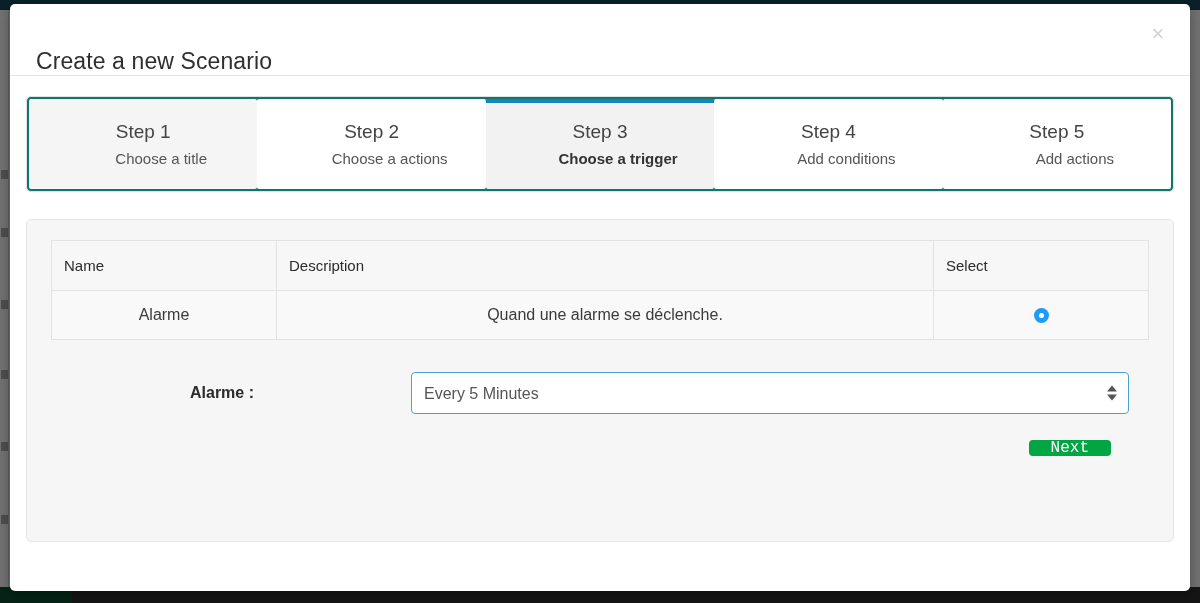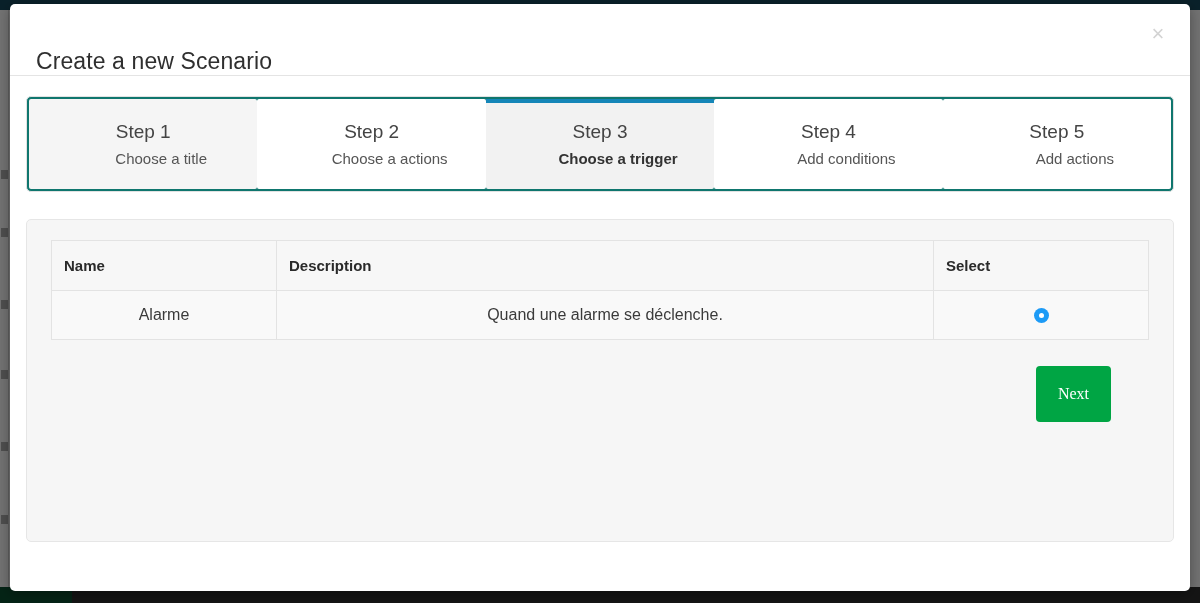--- a/index.html
+++ b/index.html
@@ -175,21 +175,21 @@
     width: 100%;
     border-collapse: collapse;
     border: 1px solid #e3e3e3;
     background: #f9f9f9;
     table-layout: fixed;
   }
   #trigger-table th {
     text-align: left;
     font-size: 15px;
     color: #2a2a2a;
-    font-weight: bold;
+    font-weight: normal;
     padding: 16px 12px;
     border: 1px solid #e3e3e3;
     background: #f7f7f7;
   }
   #trigger-table td {
     text-align: center;
     font-size: 16px;
     color: #3a3a3a;
     padding: 15px 12px;
     border: 1px solid #e3e3e3;
@@ -284,23 +284,23 @@
     display: flex;
     justify-content: flex-end;
     padding-right: 38px;
   }
   #next-button {
     background: #00a544;
     color: #ffffff;
     font-size: 16px;
     border: none;
     border-radius: 4px;
-    padding: 20px 22px;
+    padding: 0 22px;
     cursor: pointer;
-    font-family: Liberation Serif, serif;
+    font-family: Liberation Mono, monospace;
     line-height: 1;
   }
 </style>
 </head>
 <body>
 
 <div id="backdrop-page">
   <div id="backdrop-topbar"></div>
   <div id="backdrop-sidebar">
     <div class="bg-text-frag" style="top:160px"></div>
@@ -367,20 +367,32 @@
           <tr>
             <td>Alarme</td>
             <td>Quand une alarme se déclenche.</td>
             <td>
               <span class="radio-selected"></span>
             </td>
           </tr>
         </tbody>
       </table>
 
+      <div id="select-row">
+        <div id="select-label">Alarme :</div>
+        <div id="select-wrapper">
+          <select id="trigger-select">
+            <option>Every 5 Minutes</option>
+          </select>
+          <div id="select-stepper">
+            <div class="tri-up"></div>
+            <div class="tri-down"></div>
+          </div>
+        </div>
+      </div>
 
       <div id="panel-footer">
         <button id="next-button">Next</button>
       </div>
 
     </div>
   </div>
 </div>
 
 </body></html>

